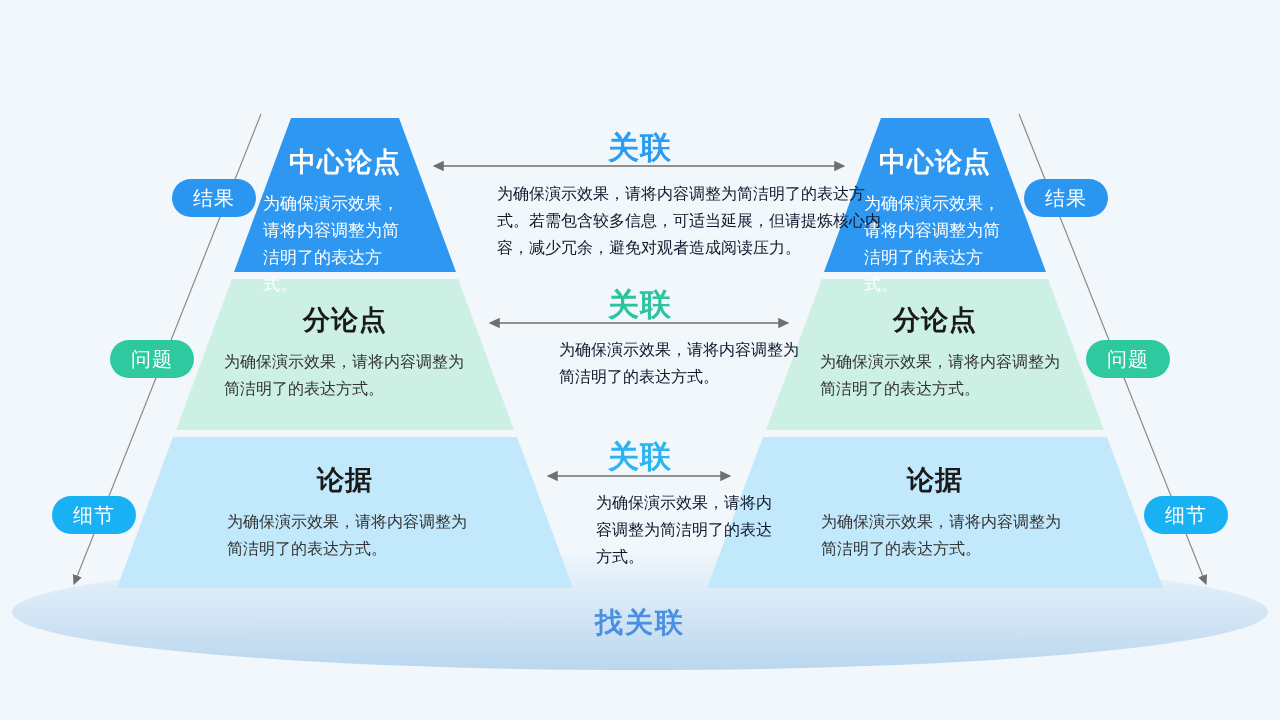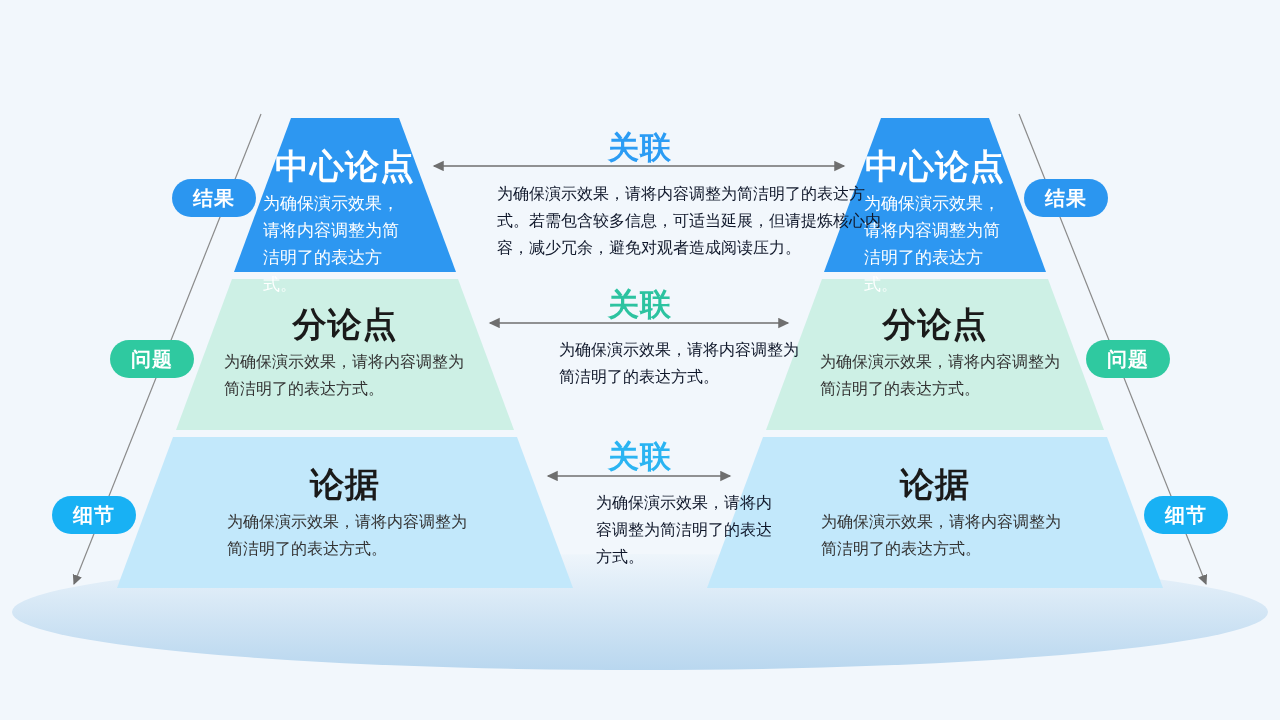--- a/index.html
+++ b/index.html
@@ -1,26 +1,26 @@
 <!DOCTYPE html>
 <html><head>
 <meta charset="utf-8">
 <style>
   html,body{margin:0;padding:0;}
   body{font-family:"Liberation Sans","DejaVu Sans",sans-serif;}
   .stage{position:relative;width:1280px;height:720px;background:#f2f7fc;overflow:hidden;}
   .layer{position:absolute;left:0;top:0;width:1280px;height:720px;}
   .abs{position:absolute;}
-  .lvl-title{font-weight:bold;font-size:34px;letter-spacing:1px;text-align:center;width:200px;}
+  .lvl-title{font-weight:bold;font-size:27px;letter-spacing:1px;text-align:center;width:200px;}
   .lvl-body{font-size:17px;line-height:27px;}
   .body-dark{color:#333333;font-size:16px;line-height:27px;}
   .conn-label{font-weight:bold;font-size:31px;letter-spacing:1px;text-align:center;width:200px;}
   .conn-desc{font-size:16px;line-height:27px;color:#0f172a;margin-left:47px;}
   .pill{width:84px;height:38px;border-radius:19px;display:flex;align-items:center;justify-content:center;
-        color:#ffffff;font-size:20px;letter-spacing:1px;font-weight:bold;}
+        color:#ffffff;font-size:20px;letter-spacing:1px;}
   .footer-label{font-weight:bold;font-size:28px;letter-spacing:2px;text-align:center;width:300px;}
 </style>
 </head>
 <body>
 
 <div class="stage">
 
   <svg class="layer" width="1280" height="720" viewBox="0 0 1280 720">
     <defs>
       <linearGradient id="eg" x1="0" y1="0" x2="0" y2="1">
@@ -78,14 +78,15 @@
   <div class="abs conn-desc" style="left:549px;top:489px;width:188px;">为确保演示效果，请将内容调整为简洁明了的表达方式。</div>
 
   <div class="abs pill" style="left: 172px; top: 179px; background-color: rgb(43, 150, 240);">结果</div>
   <div class="abs pill" style="left: 110px; top: 340px; background-color: rgb(47, 201, 160);">问题</div>
   <div class="abs pill" style="left: 52px; top: 496px; background-color: rgb(24, 177, 244);">细节</div>
 
   <div class="abs pill" style="left: 1024px; top: 179px; background-color: rgb(43, 150, 240);">结果</div>
   <div class="abs pill" style="left: 1086px; top: 340px; background-color: rgb(47, 201, 160);">问题</div>
   <div class="abs pill" style="left: 1144px; top: 496px; background-color: rgb(24, 177, 244);">细节</div>
 
+  <div class="abs footer-label" style="left: 490px; top: 604px; color: rgb(74, 143, 226);">找关联</div>
 
 </div>
 
 </body></html>

